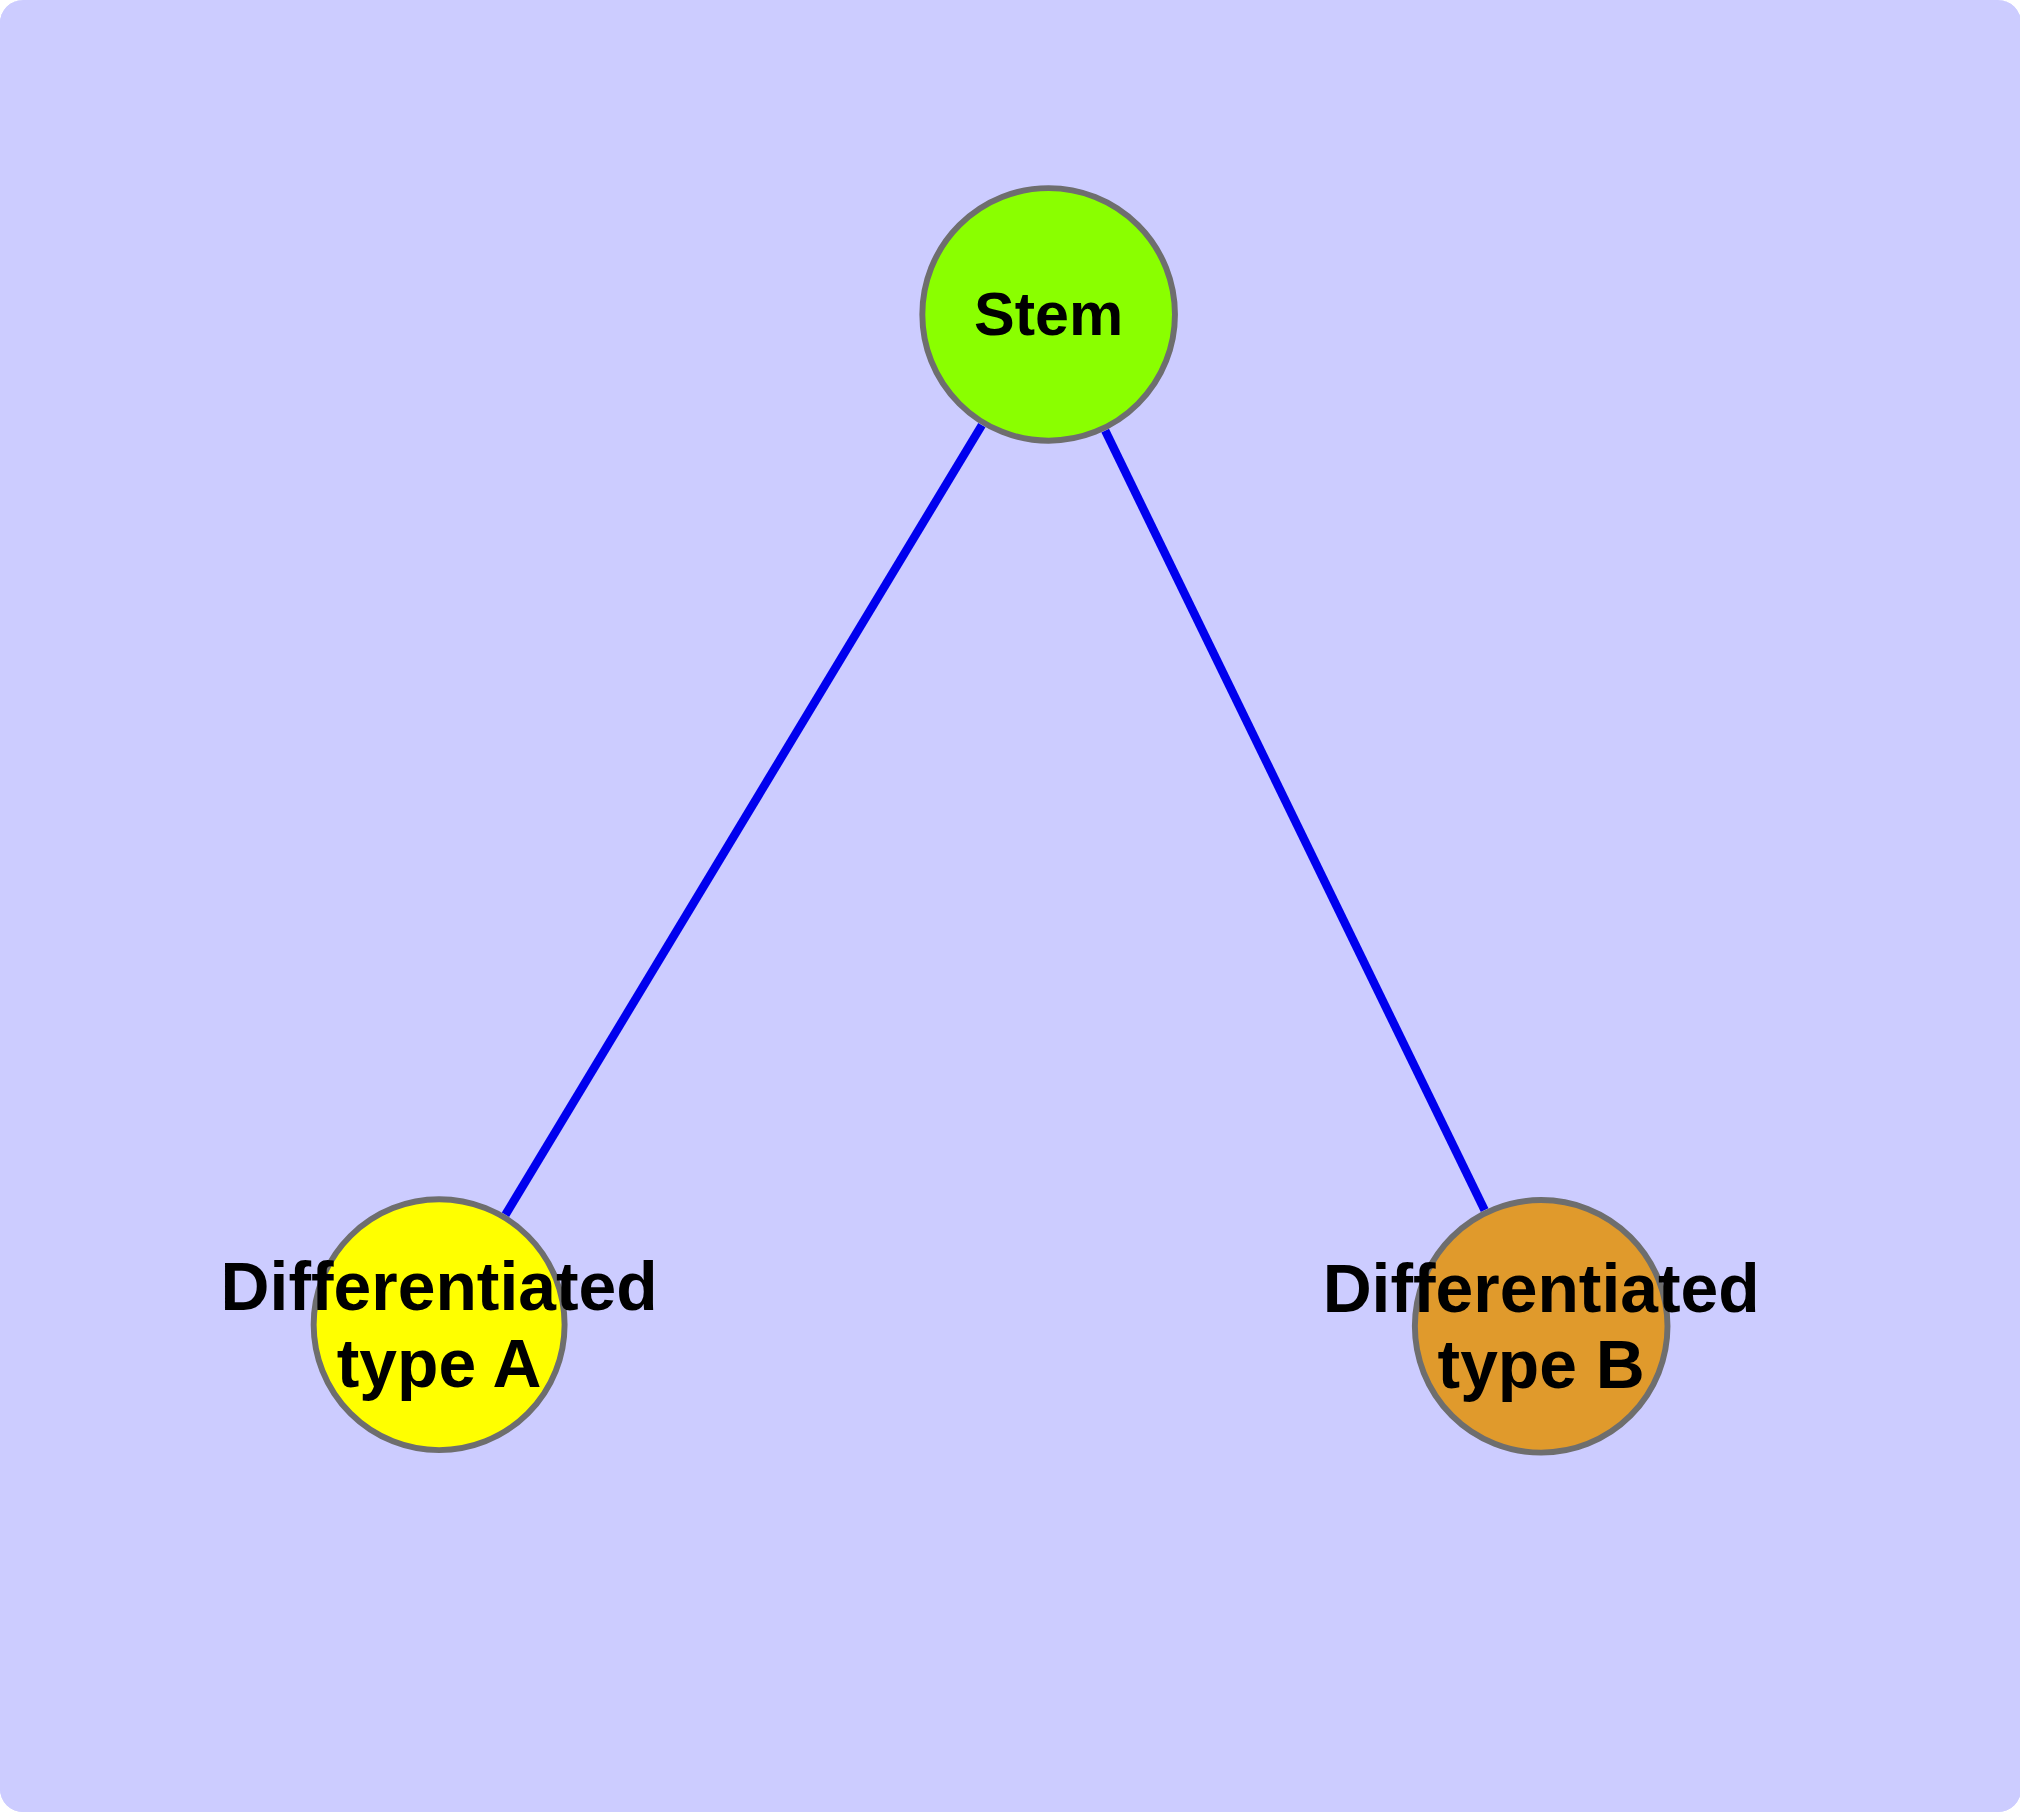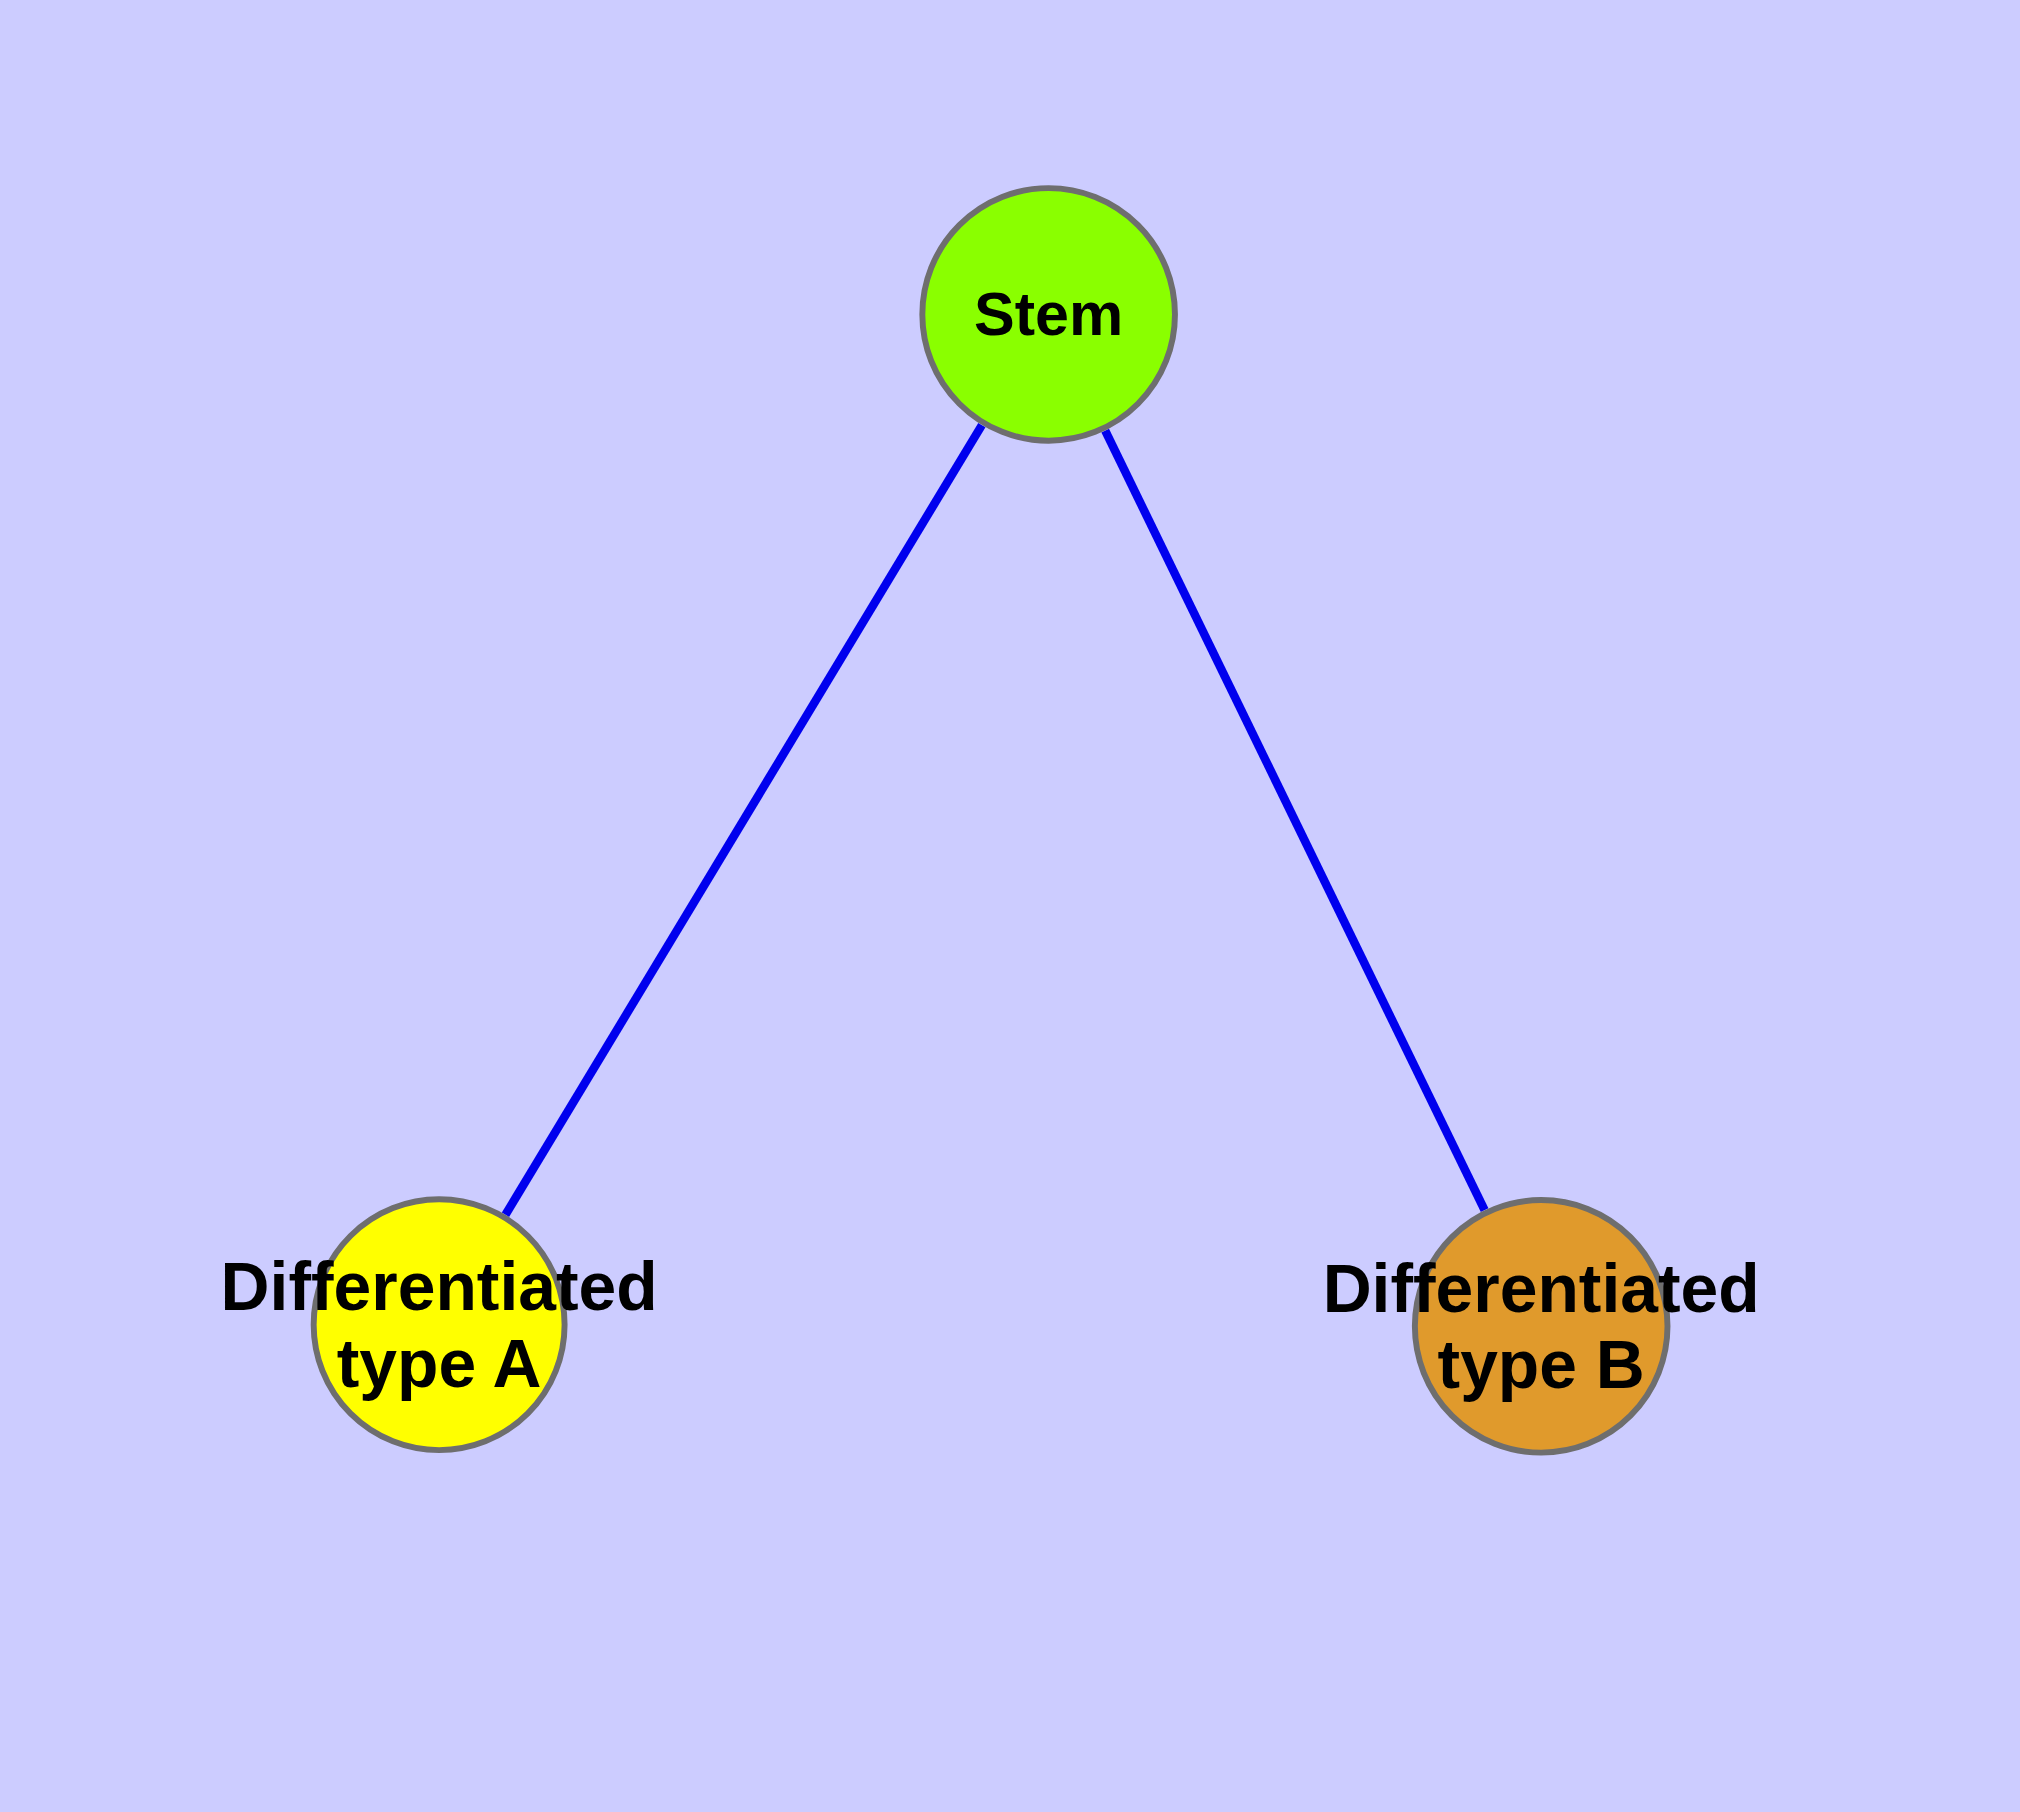--- a/index.html
+++ b/index.html
@@ -39,21 +39,21 @@
     left: 0;
     top: 0;
     width: 2021px;
     height: 2.5px;
     background: #ffffff;
   }
 </style>
 </head>
 <body>
 
-<div id="canvas-wrap" style="width: 2021px; height: 1812px; background: rgb(204, 204, 255);">
+<div id="canvas-wrap" style="width: 2021px; height: 1812px; background: rgb(204, 204, 255); border-radius: 23px;">
   <div class="top-strip"></div>
 
   <svg id="graph-svg" viewBox="0 0 2384 2138" preserveAspectRatio="none" style="width: 2021px; height: 1812px;">
 
     <rect id="bg-rect" x="0" y="0" width="2384" height="2138" fill="#ccccff"></rect>
 
     <g>
       <line id="edge-0" x1="1158.2335165282593" y1="501.58365549139756" x2="596.2499819407784" y2="1433.2726307741198" stroke="#0000ee" stroke-width="10" stroke-linecap="butt"></line>
       <line id="edge-1" x1="1303.7260715697407" y1="508.12724518807283" x2="1751.2739284302593" y2="1427.872754811927" stroke="#0000ee" stroke-width="10" stroke-linecap="butt"></line>
     </g>

